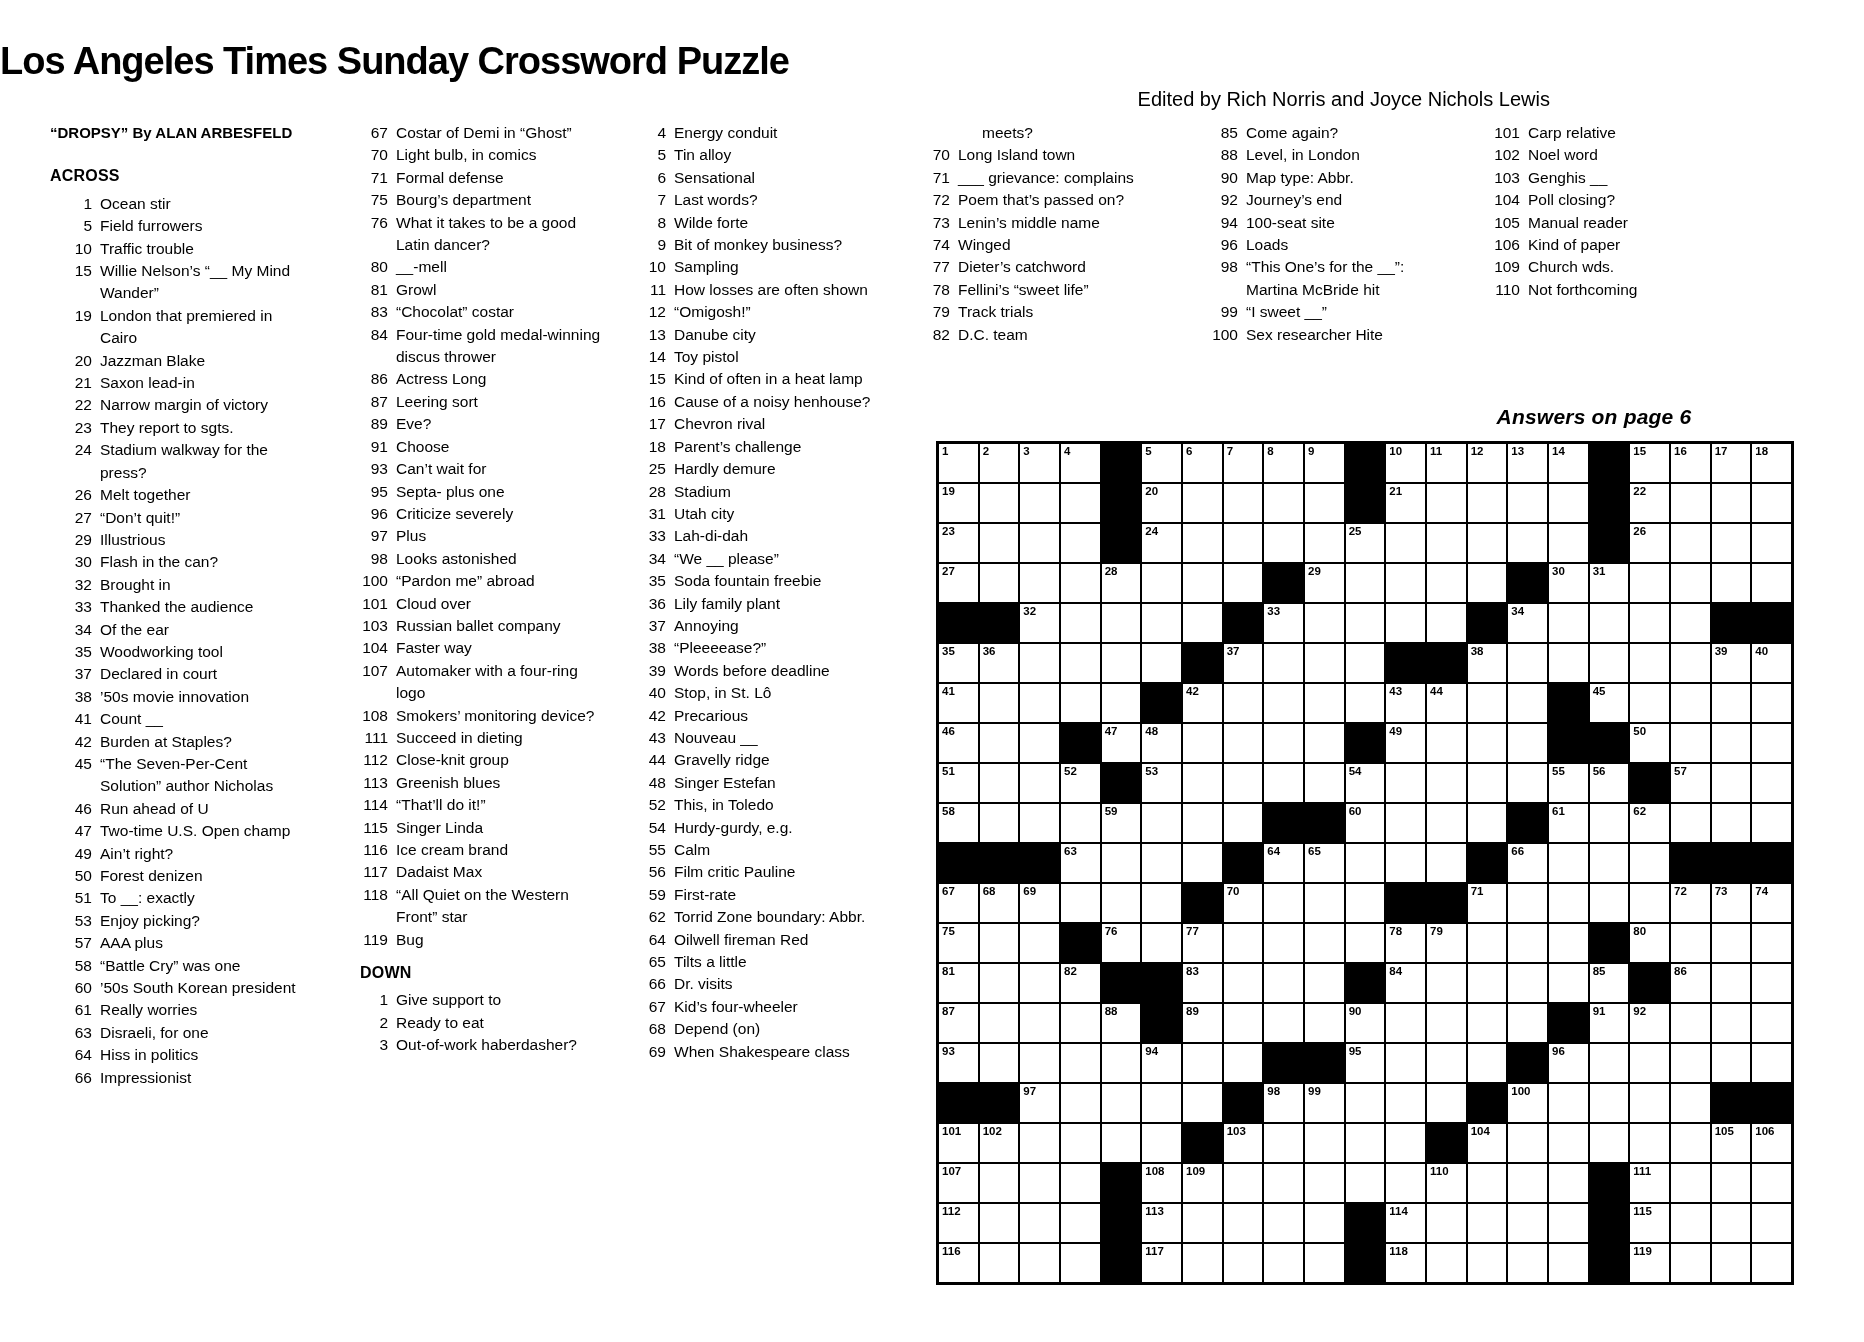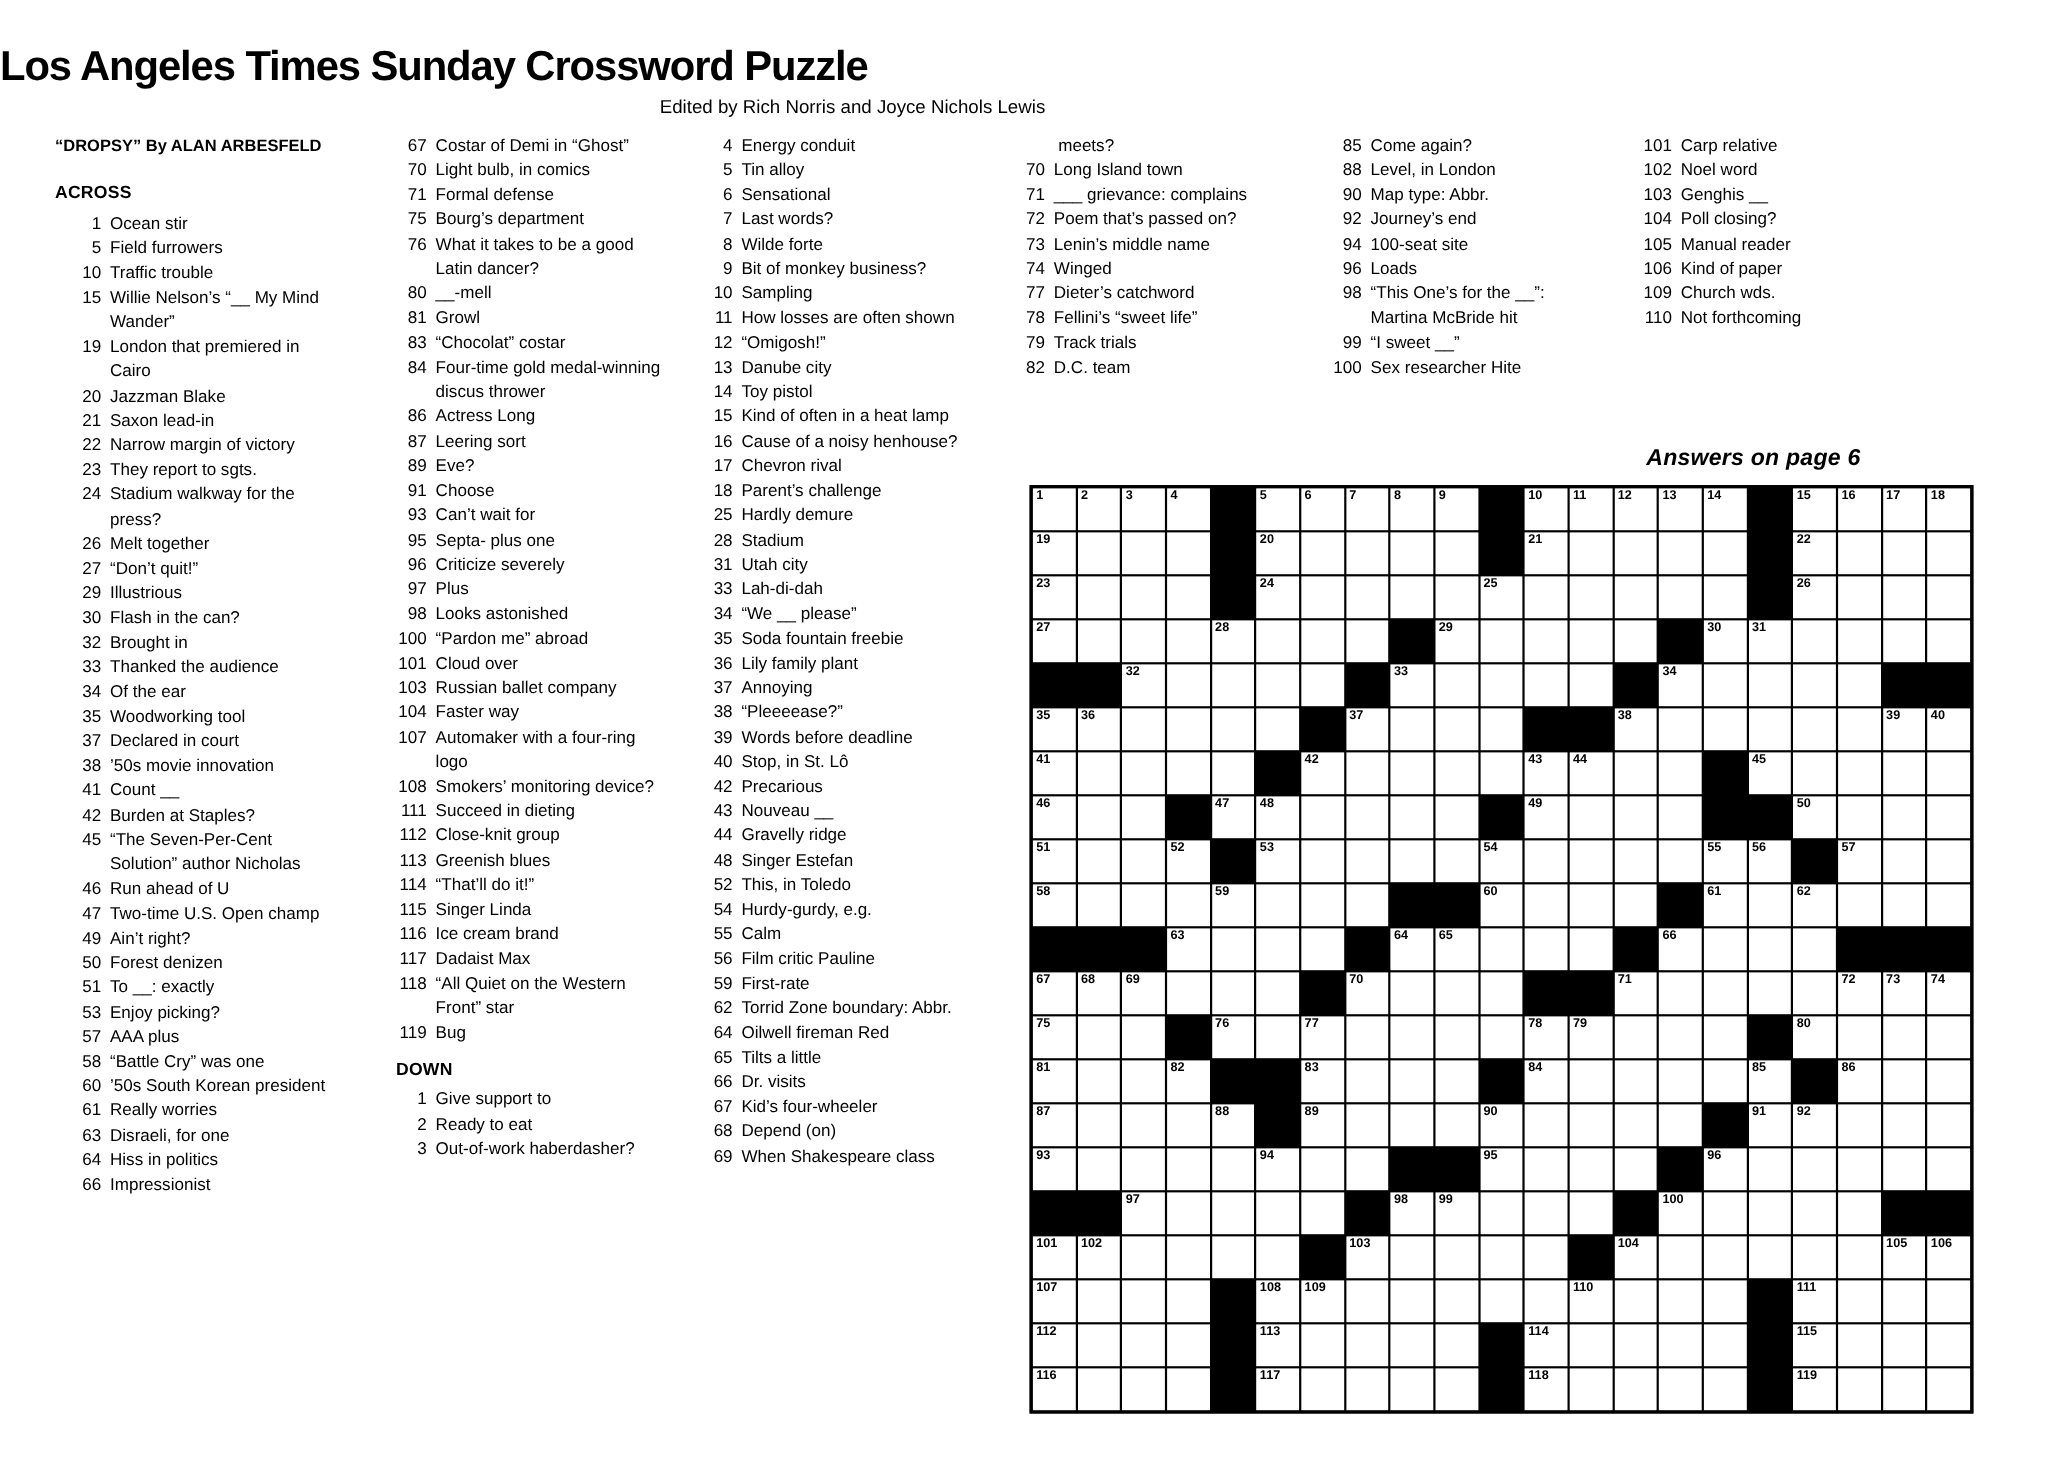--- a/index.html
+++ b/index.html
@@ -1,36 +1,36 @@
 <!DOCTYPE html>
 <html><head>
 <meta charset="utf-8">
 <style>
   html,body{margin:0;padding:0;}
   body{width:1864px;height:1342px;background:#ffffff;color:#000;
        font-family:"Liberation Sans",sans-serif;position:relative;overflow:hidden;}
   .title{position:absolute;left:0;top:40px;width:1550px;text-align:left;
          font-size:38px;font-weight:bold;letter-spacing:-1px;}
-  .subtitle{position:absolute;left:0;top:88px;width:1550px;text-align:center;font-size:17px;}
+  .subtitle{position:absolute;left:0;top:88px;width:1550px;text-align:right;font-size:20px;}
   .clue-col{position:absolute;top:122px;font-size:15.5px;line-height:22.4px;}
   #ccol1{left:50px;width:270px;}
   #ccol2{left:352px;width:260px;}
   #ccol3{left:630px;width:260px;}
   #ccol4{left:914px;width:260px;}
   #ccol5{left:1202px;width:250px;}
   #ccol6{left:1484px;width:260px;}
   .byline{font-weight:bold;font-size:15px;margin-bottom:21px;white-space:nowrap;}
   .list-label{font-weight:bold;font-size:16px;margin-bottom:5px;letter-spacing:.2px;}
   .list-label.down{margin-top:11px;margin-left:8px;}
   .clue{display:flex;align-items:flex-start;}
   .cn{flex:0 0 44px;text-align:right;padding-right:8px;box-sizing:border-box;}
   #ccol1 .cn{flex:0 0 50px;}
   .ct{width:205px;}
   #ccol5 .ct{width:195px;}
-  .cont-line .ct{margin-left:48px;}
+  .cont-line .ct{margin-left:68px;}
   .answers{position:absolute;top:405px;left:1394px;width:400px;text-align:center;
            font-size:21px;font-weight:bold;font-style:italic;letter-spacing:.2px;}
   .grid{position:absolute;left:936px;top:441px;width:858px;height:844px;
         background:#000;border:3px solid #000;box-sizing:border-box;
         display:grid;grid-template-columns:repeat(21,1fr);grid-template-rows:repeat(21,1fr);gap:2px;}
   .cell{background:#fff;position:relative;}
   .cell.black{background:#000;}
   .cnum{position:absolute;top:1px;left:3px;font-size:11.5px;font-weight:bold;line-height:1.1;}
 </style>
 </head>

